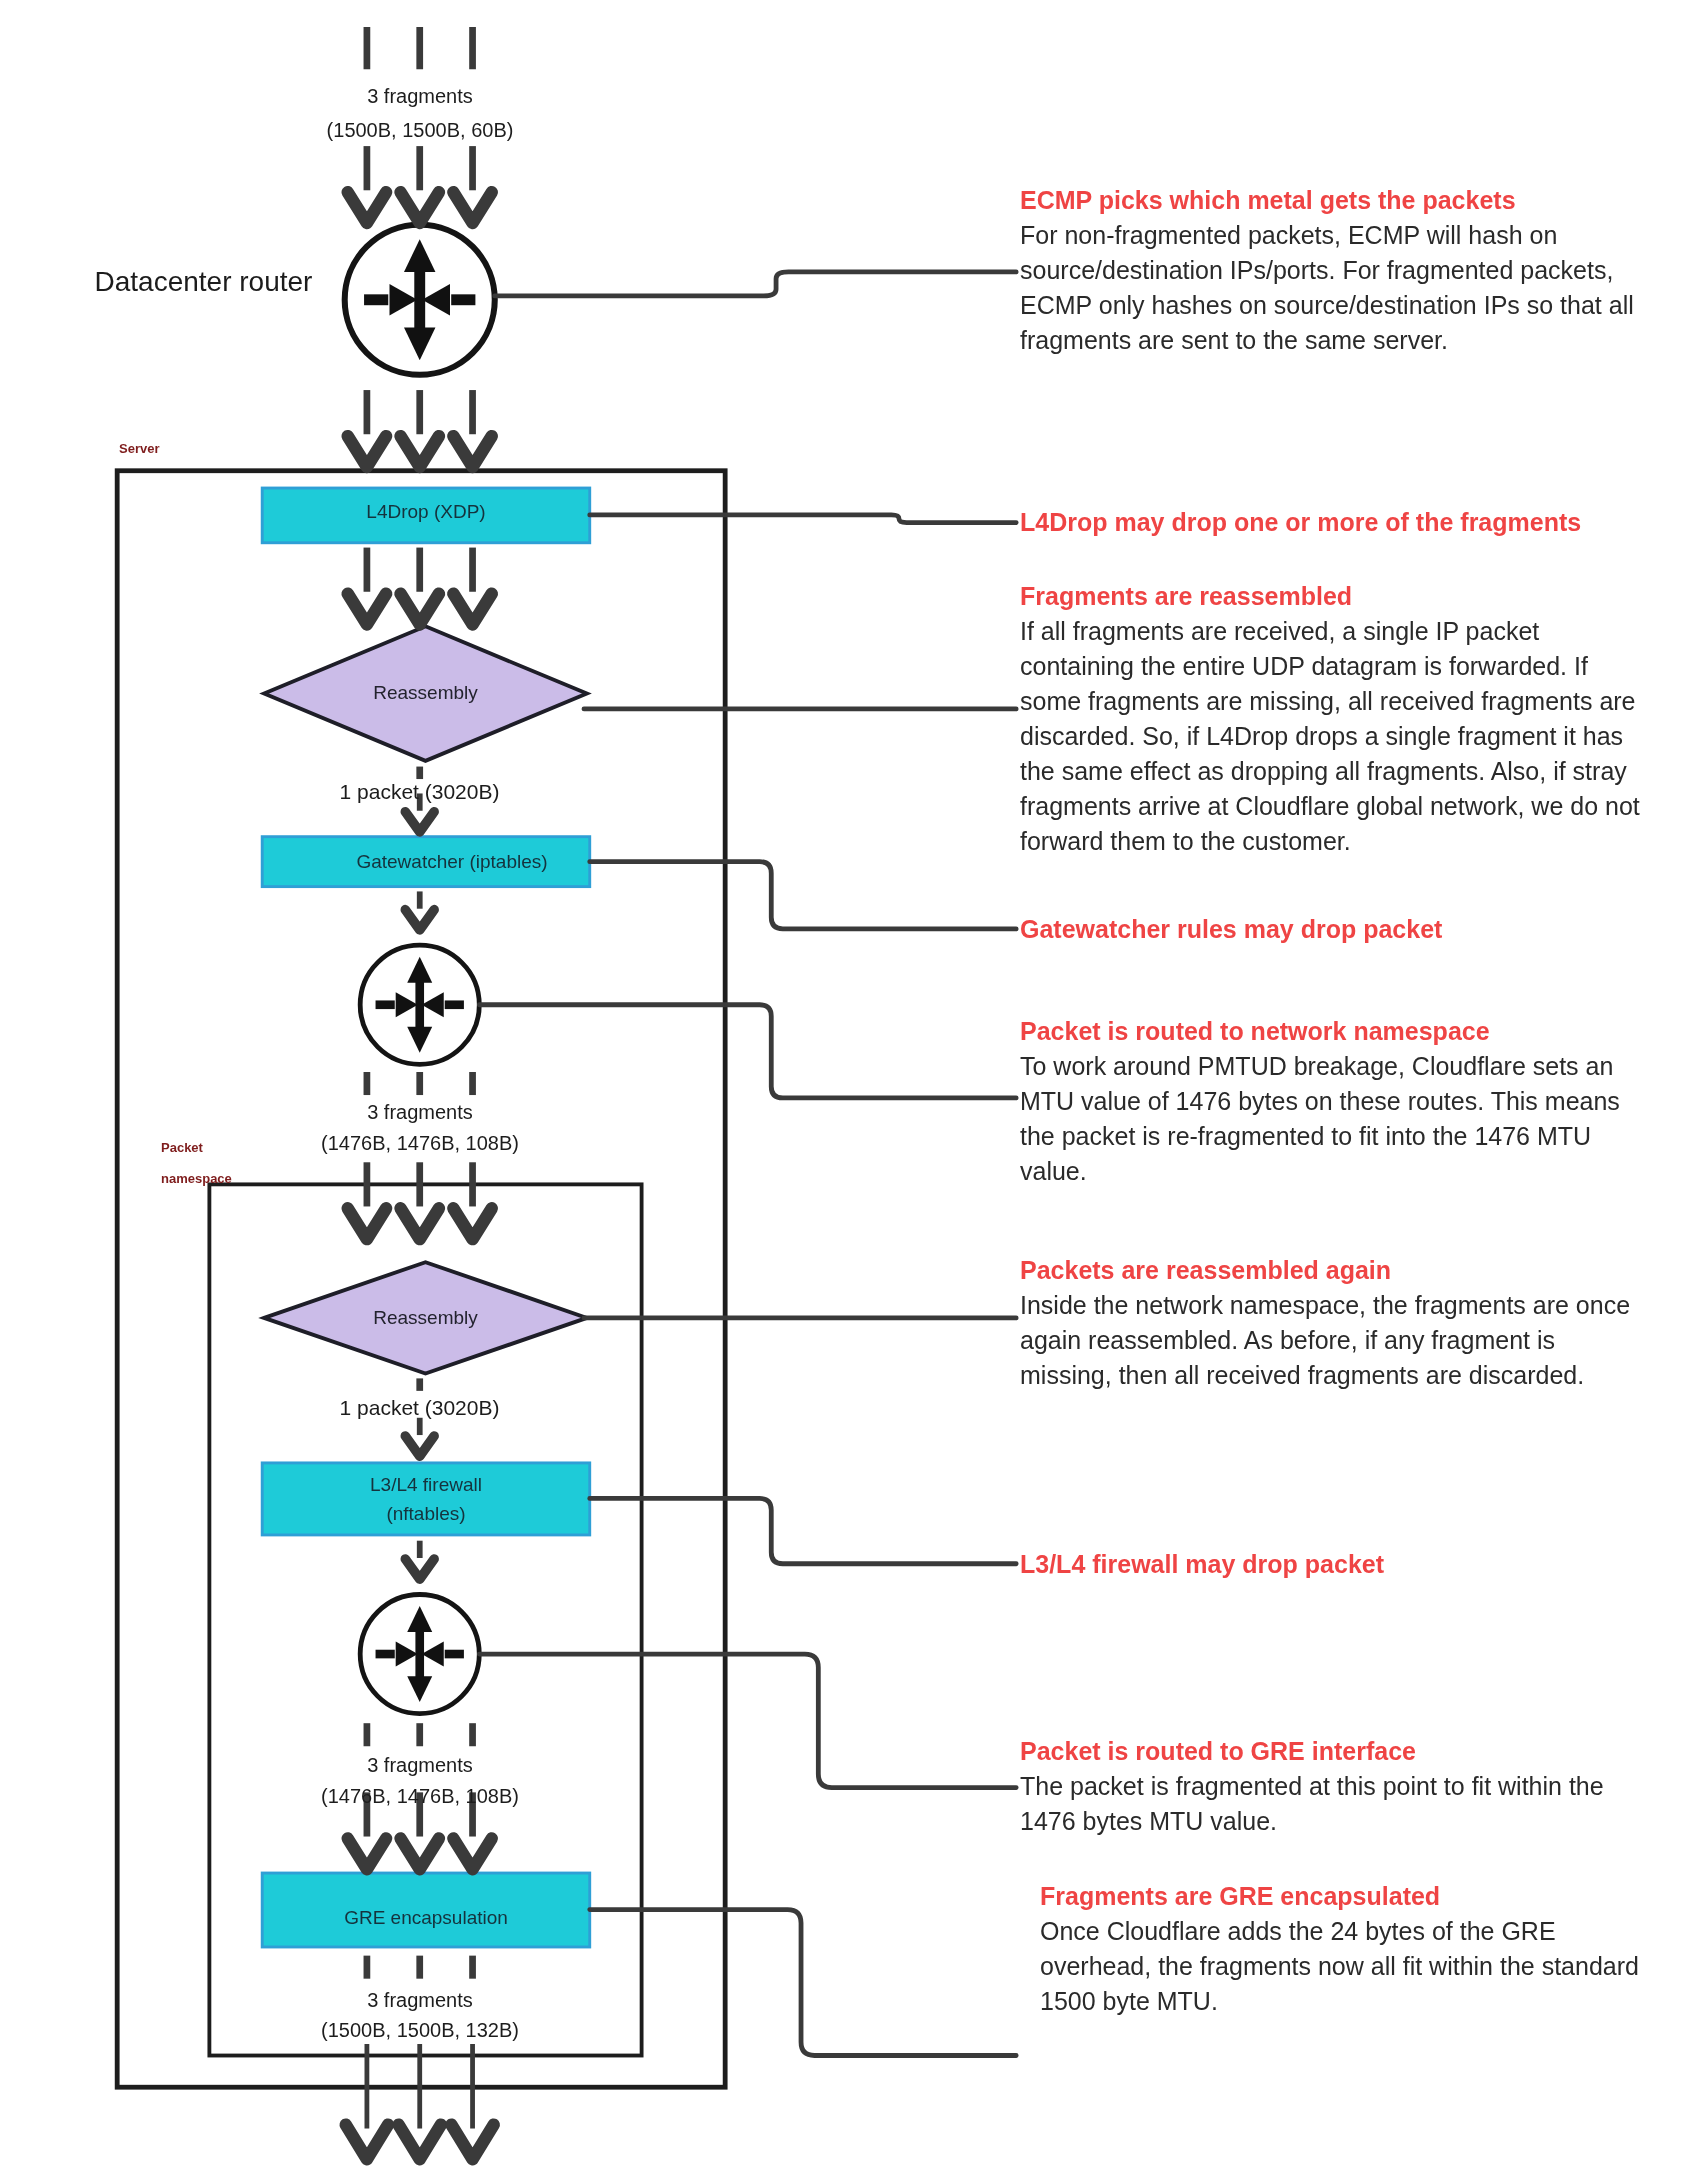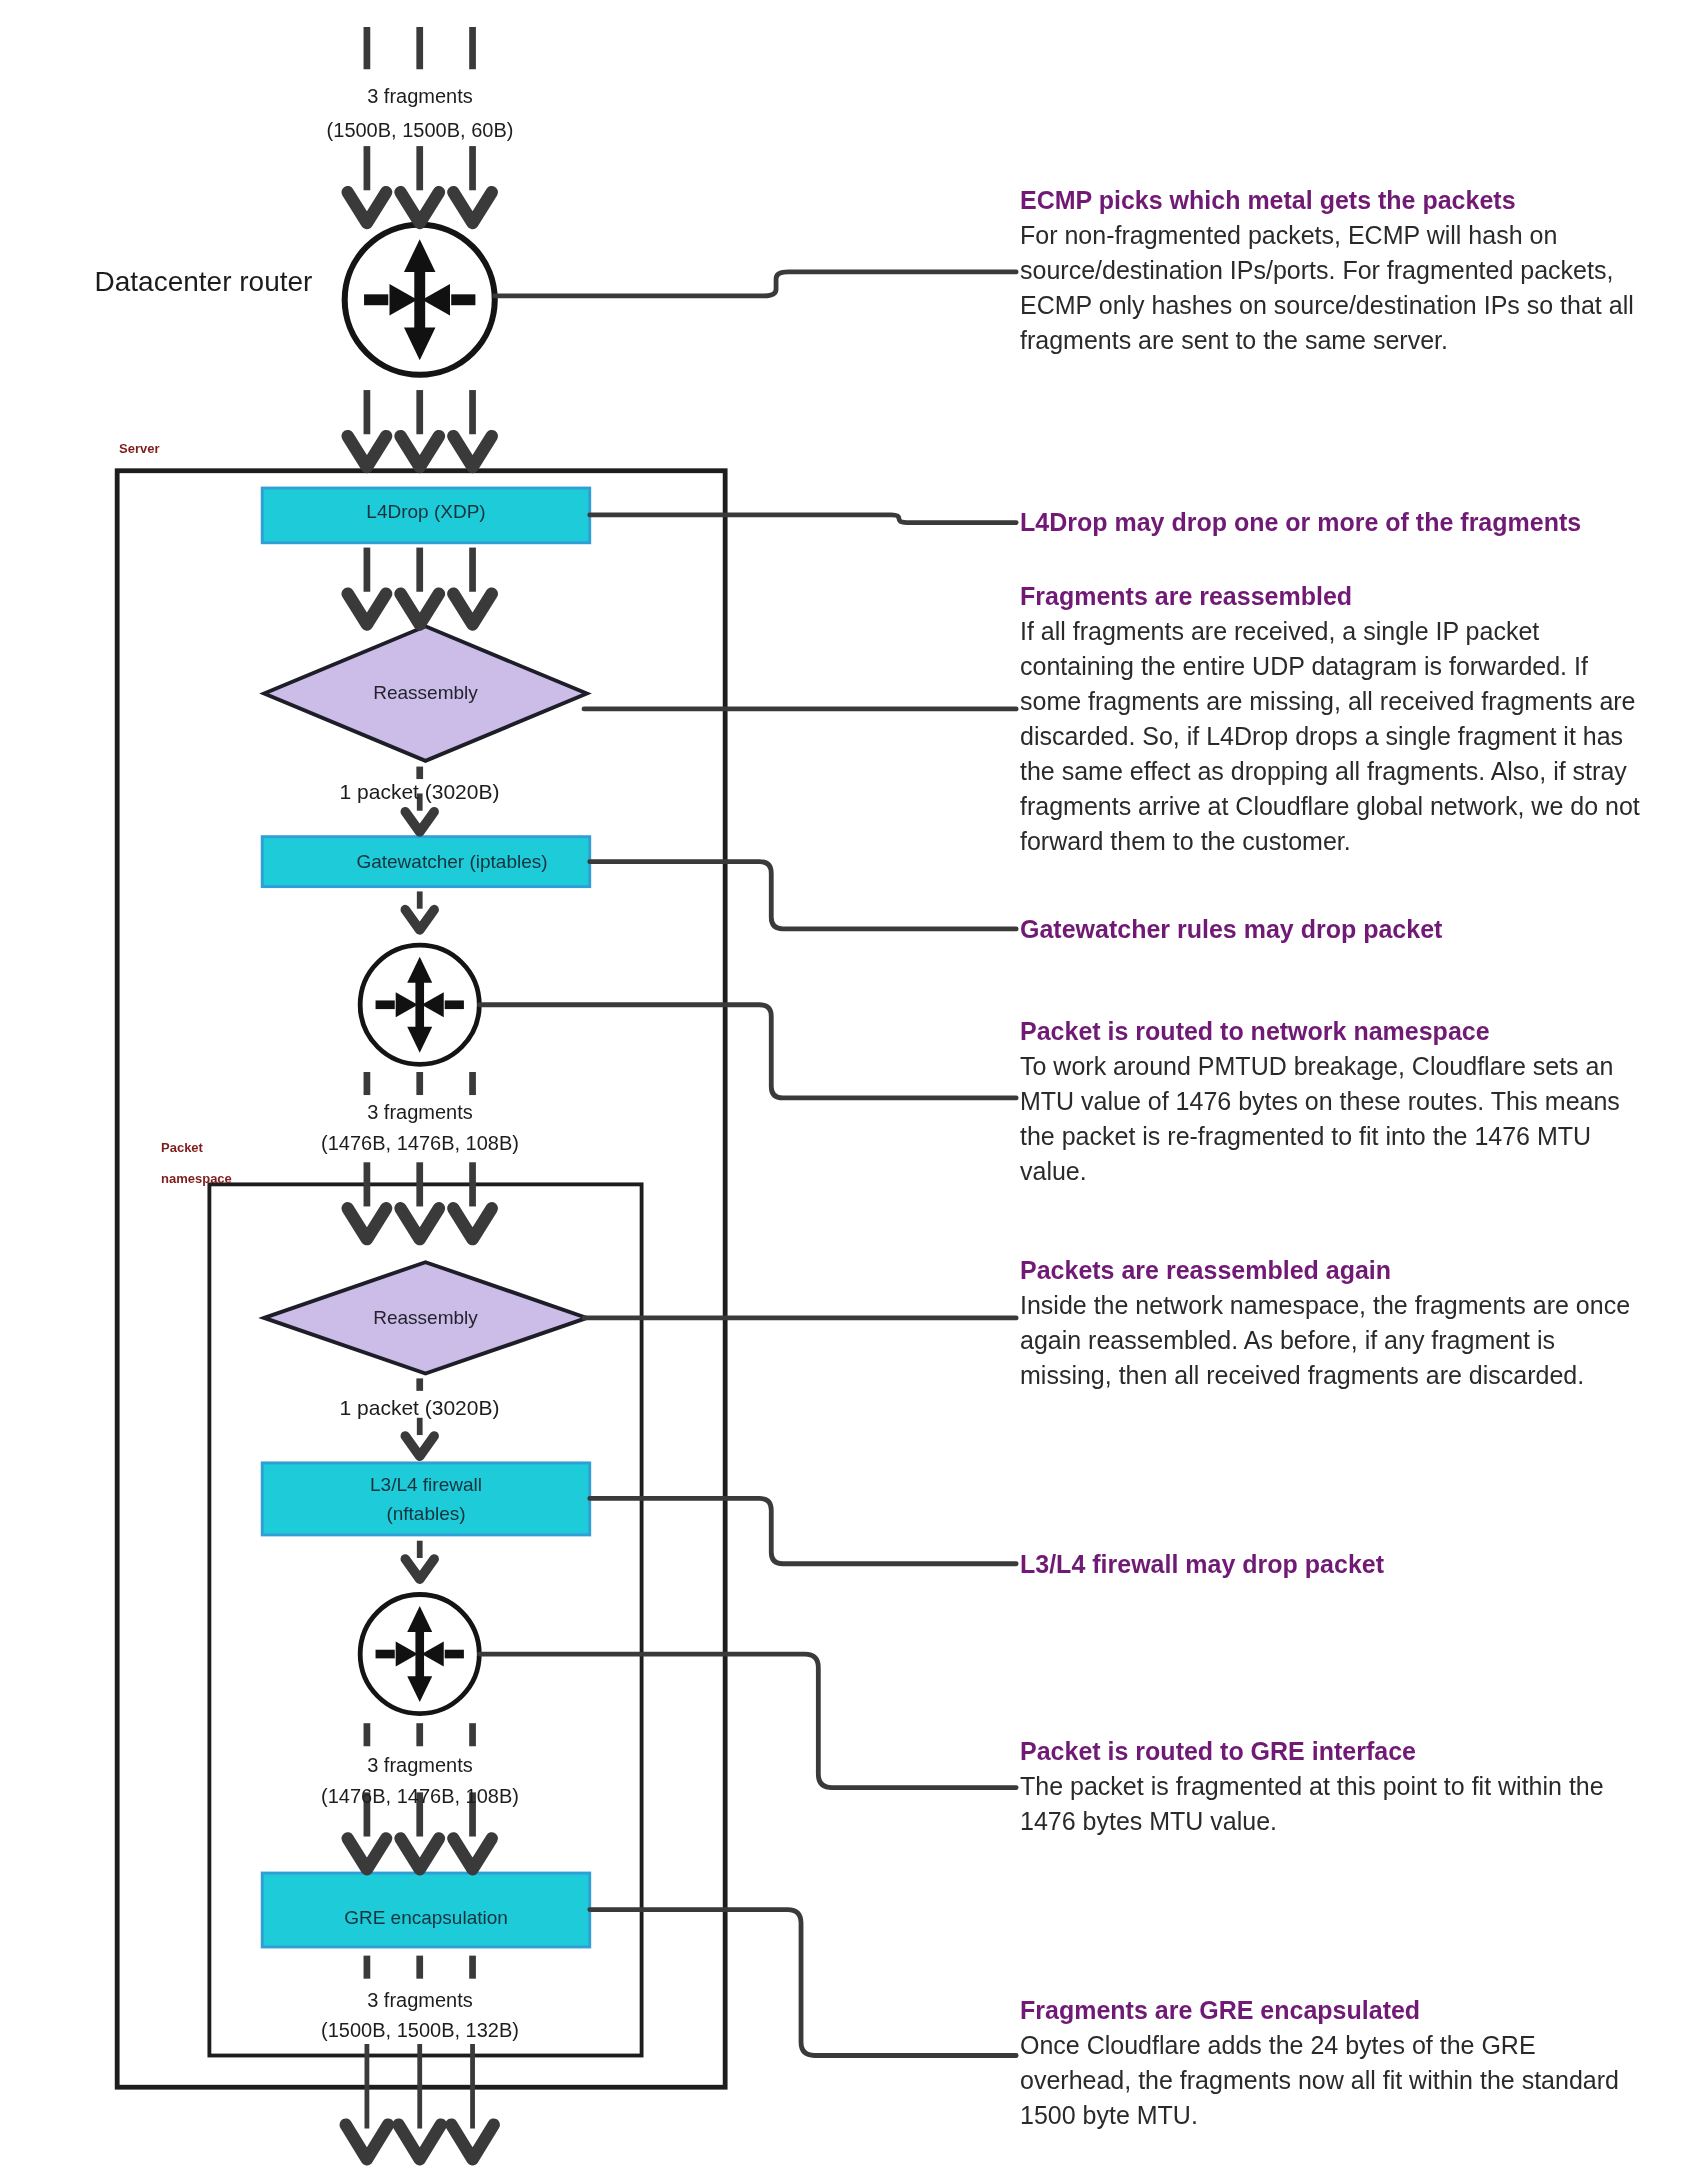--- a/index.html
+++ b/index.html
@@ -12,21 +12,21 @@
   .lbl { position:absolute; z-index:3; }
   .ctr { text-align:center; }
   .frag { width:346px; font-size:20px; line-height:27px; color:#1d1d1d; }
   .boxlbl {
     position:absolute; z-index:3; display:flex; align-items:center; justify-content:center;
     text-align:center; font-size:19px; color:#15333d;
   }
   .dialbl { color:#23232e; }
   .ann { position:absolute; left:1020px; width:629px; z-index:3;
          font-size:25px; line-height:35px; }
-  .ann-title { font-weight:700; color:#701a75; }
+  .ann-title { font-weight:700; color:#ef4444; }
   .ann-body { color:#2a2a2a; }
   .small { font-size:13px; color:#7f1d1d;font-weight:bold; }
 </style>
 </head>
 <body>
 
 <div id="canvas">
 
   <svg id="wires" width="1701" height="2168" viewBox="0 0 1771 2257">
     <defs>
@@ -205,19 +205,19 @@
 
   <div class="ann" style="top:1547px;">
     <div class="ann-title">L3/L4 firewall may drop packet</div>
   </div>
 
   <div class="ann" style="top:1734px;">
     <div class="ann-title">Packet is routed to GRE interface</div>
     <div class="ann-body">The packet is fragmented at this point to fit within the 1476 bytes MTU value.</div>
   </div>
 
-  <div class="ann" style="top:1993px;">
+  <div class="ann" style="top:1879px;margin-left:20px;">
     <div class="ann-title">Fragments are GRE encapsulated</div>
     <div class="ann-body">Once Cloudflare adds the 24 bytes of the GRE overhead, the fragments now all fit within the standard 1500 byte MTU.</div>
   </div>
 
 </div>
 
 
 </body></html>

